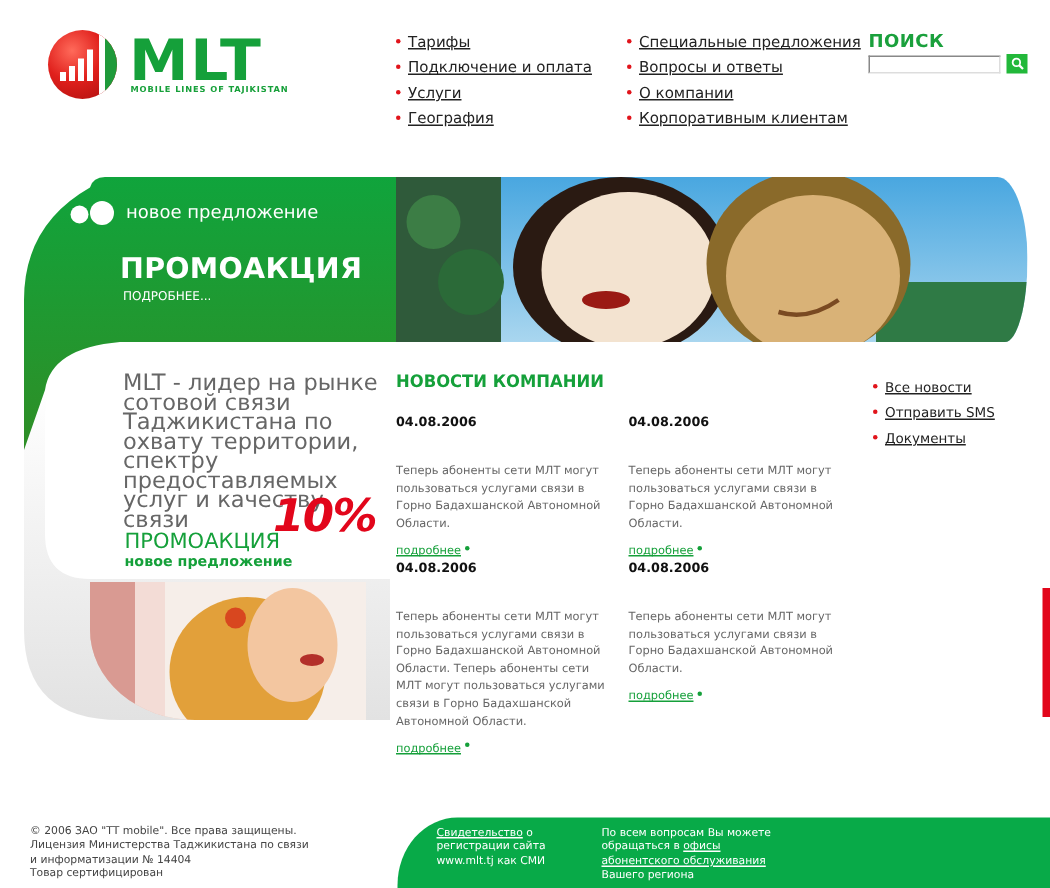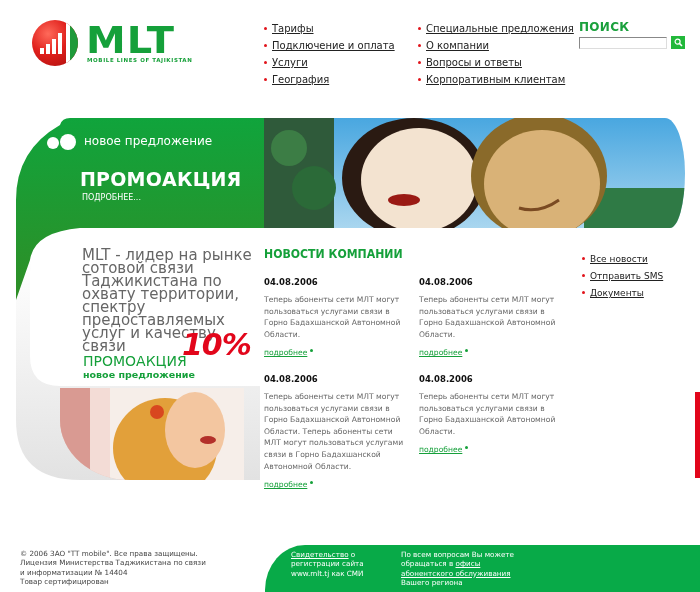--- a/index.html
+++ b/index.html
@@ -58,21 +58,21 @@
 
   .photo-girl { position: absolute; left: 60px; top: 388px; width: 184px; height: 92px; overflow: hidden; border-bottom-left-radius: 70px 60px; }
 
   
   .hero-photo { position: absolute; left: 264px; top: 118px; width: 421px; height: 110px; overflow: hidden; border-top-right-radius: 40px 110px; border-bottom-right-radius: 30px 110px; }
 
   
   .news-heading { position: absolute; left: 264px; top: 247px; font-size: 11.5px; font-weight: bold; color: #15a03a; white-space: nowrap; transform: scaleX(0.95); transform-origin: left; }
   .news-item { position: absolute; width: 140px; font-family: "DejaVu Sans", sans-serif; }
   .news-date { font-size: 8.5px; font-weight: bold; color: #111; line-height: 12px; }
-  .news-body { margin-top: 6px; font-size: 7.6px; line-height: 11.6px; color: #666; }
+  .news-body { margin-top: 20px; font-size: 7.6px; line-height: 11.6px; color: #666; }
   .news-more { margin-top: 6px; font-size: 7.6px; color: #15a03a; text-decoration: underline; display: inline-block; }
   .news-more-dot { display: inline-block; width: 3px; height: 3px; background: #15a03a; border-radius: 50%; margin-left: 3px; vertical-align: middle; }
 
   .side-links { position: absolute; left: 582px; top: 253px; font-size: 9px; }
   .side-links li { list-style: none; height: 17px; line-height: 13px; white-space: nowrap; }
 
   .red-bar { position: absolute; left: 695px; top: 392px; width: 5px; height: 86px; background: #e2061b; }
 
   
   .footer-left { position: absolute; left: 20px; top: 549px; font-size: 7.2px; line-height: 9.4px; color: #444; white-space: nowrap; }
@@ -98,22 +98,22 @@
 </div>
 
 <ul class="topnav col1">
   <li><span class="bullet"></span><a href="#">Тарифы</a></li>
   <li><span class="bullet"></span><a href="#">Подключение и оплата</a></li>
   <li><span class="bullet"></span><a href="#">Услуги</a></li>
   <li><span class="bullet"></span><a href="#">География</a></li>
 </ul>
 <ul class="topnav col2">
   <li><span class="bullet"></span><a href="#">Специальные предложения</a></li>
+  <li><span class="bullet"></span><a href="#">Вопросы и ответы</a></li>
   <li><span class="bullet"></span><a href="#">О компании</a></li>
-  <li><span class="bullet"></span><a href="#">Вопросы и ответы</a></li>
   <li><span class="bullet"></span><a href="#">Корпоративным клиентам</a></li>
 </ul>
 
 <div class="search-title">ПОИСК</div>
 <input class="search-input" type="text" value="" style="">
 <button class="search-btn">
   <svg width="9" height="9" viewBox="0 0 9 9">
     <circle cx="3.6" cy="3.6" r="2.5" fill="none" stroke="#fff" stroke-width="1.2"></circle>
     <line x1="5.4" y1="5.4" x2="8" y2="8" stroke="#fff" stroke-width="1.5"></line>
   </svg>

